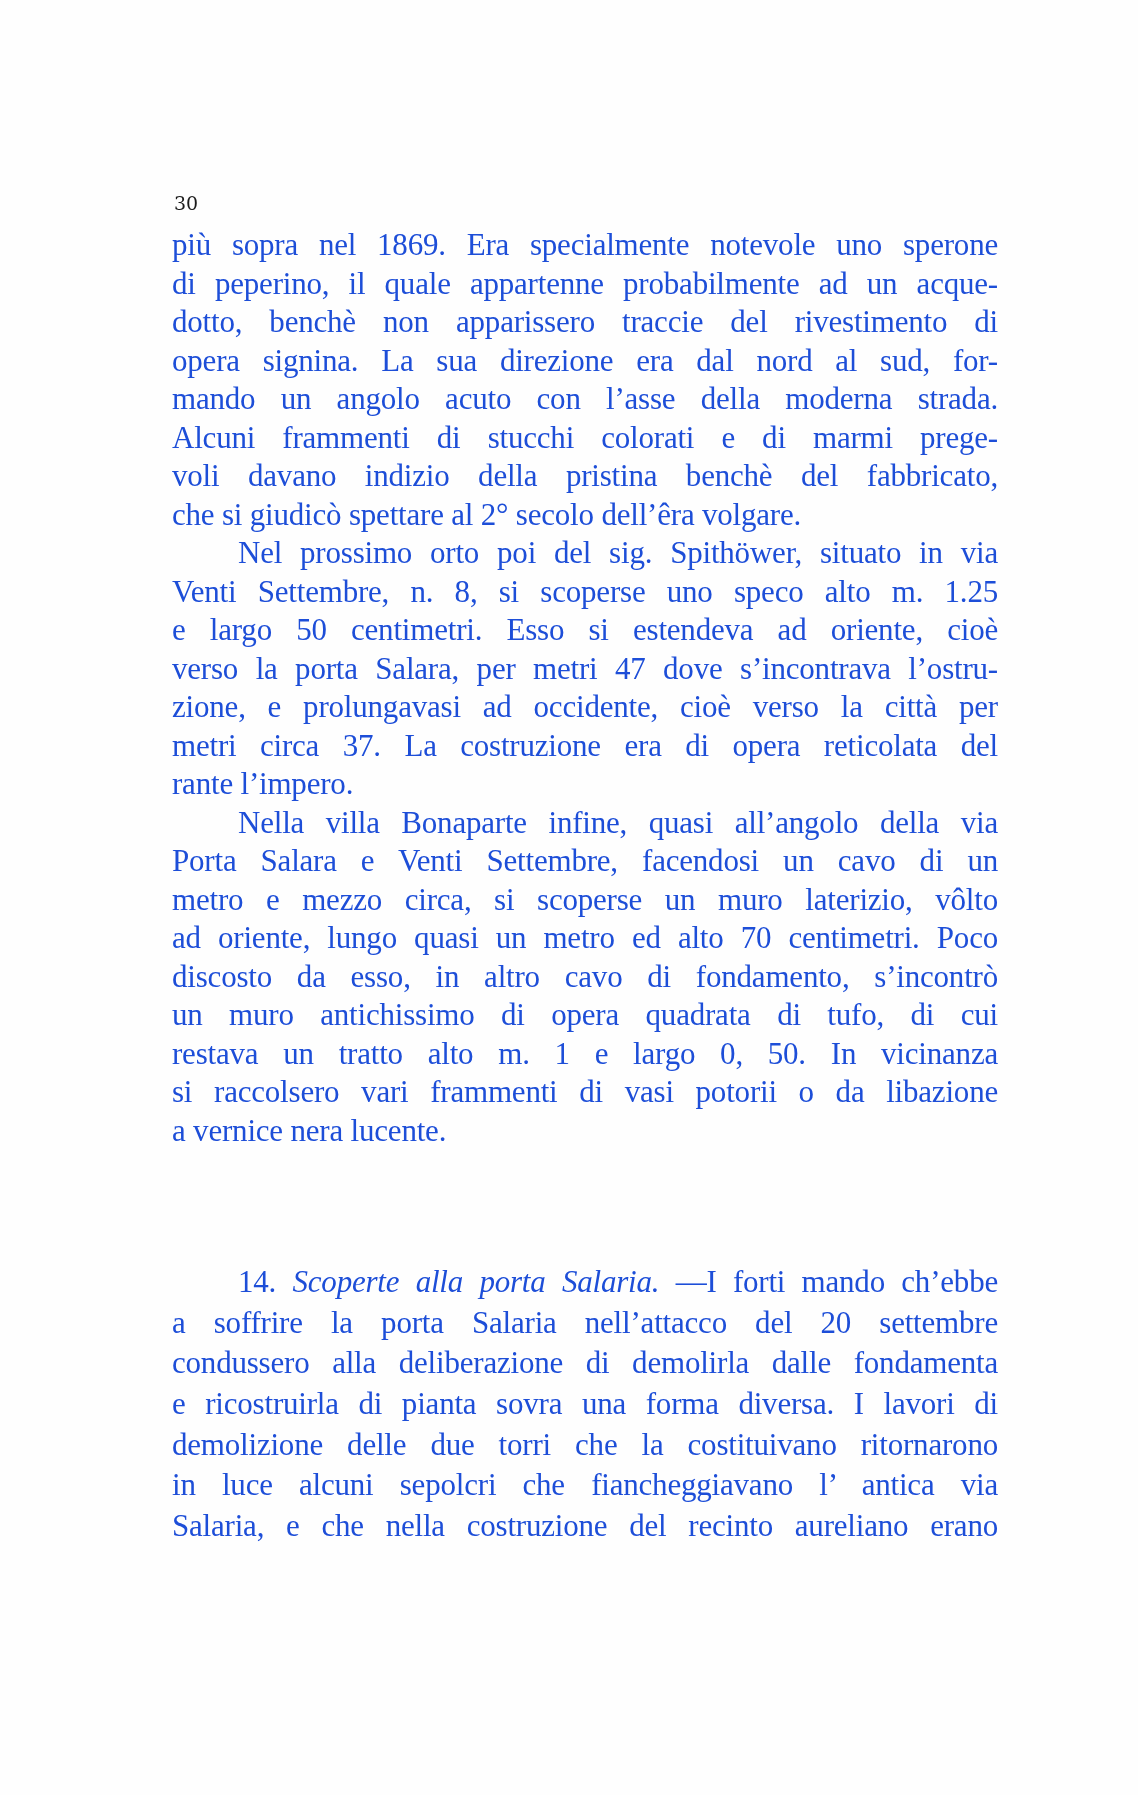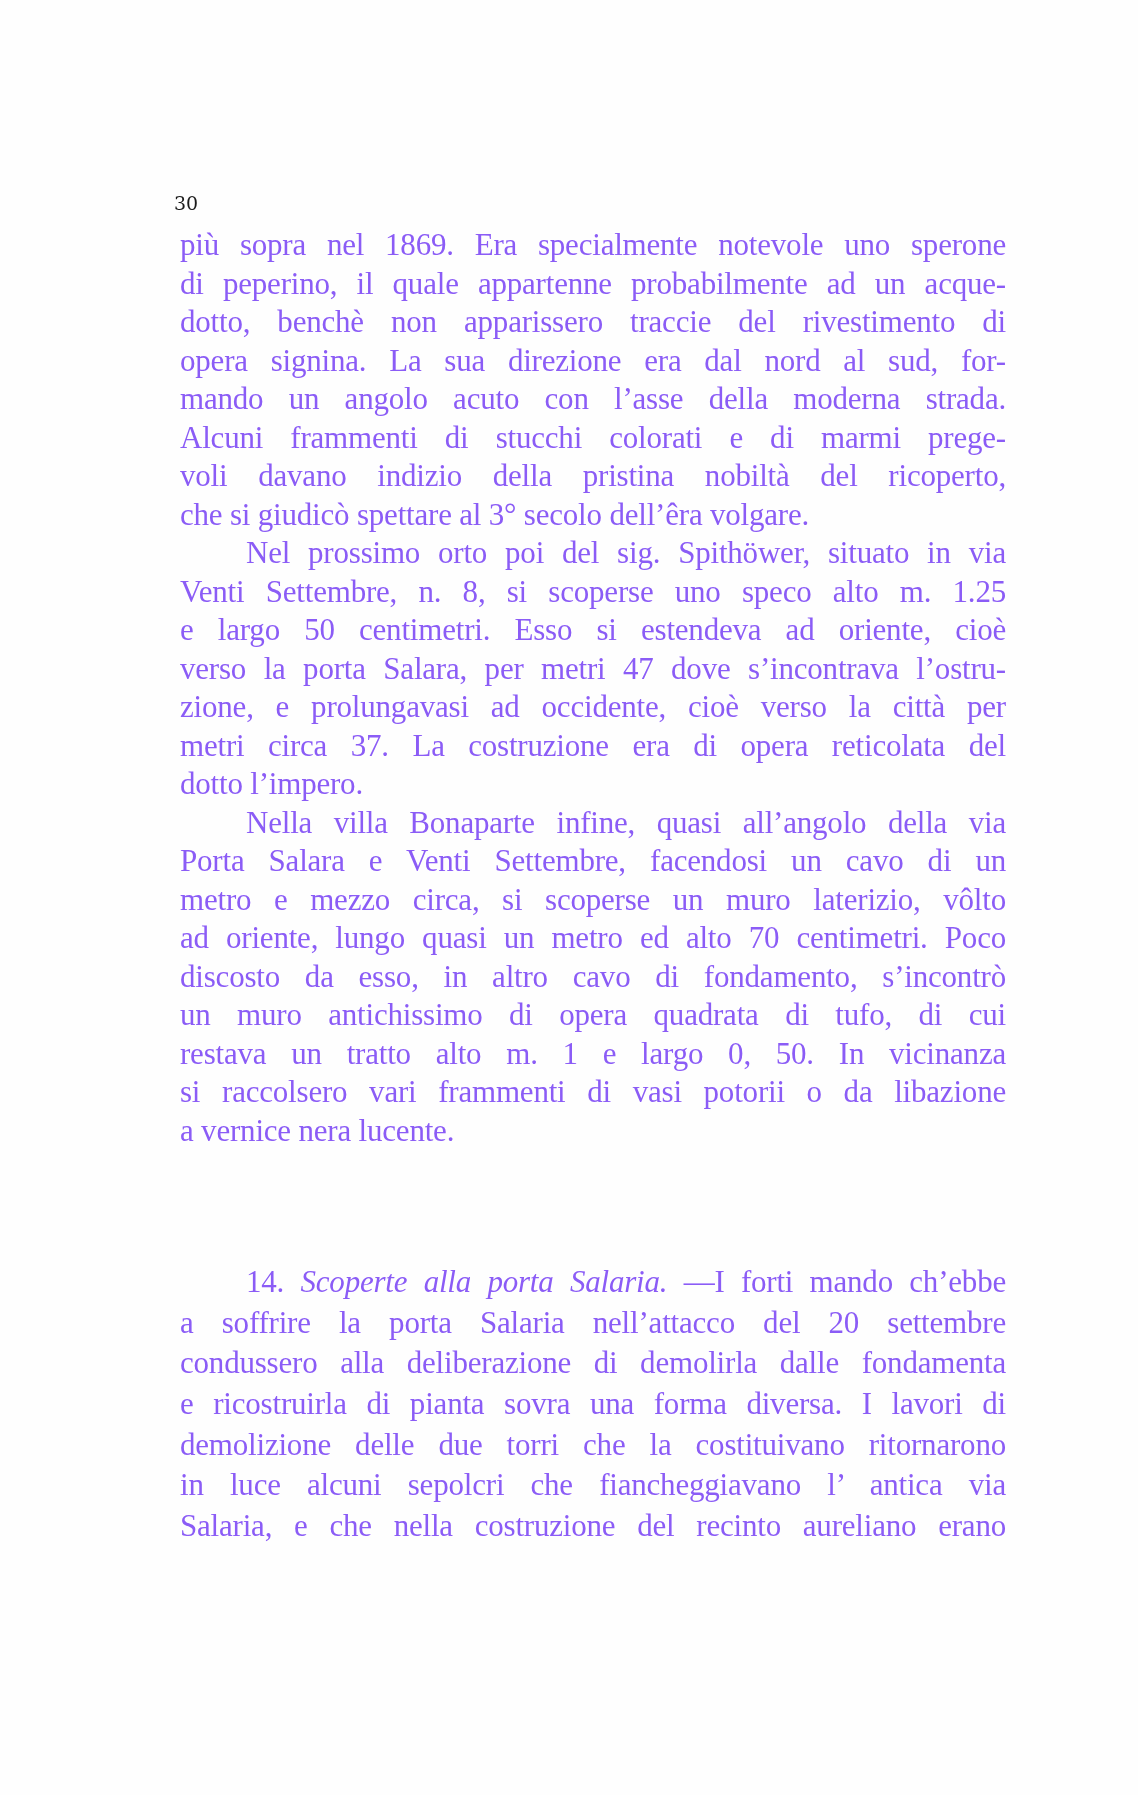--- a/index.html
+++ b/index.html
@@ -3,22 +3,22 @@
   <meta charset="utf-8">
   <style>
     html, body { margin: 0; padding: 0; background: #ffffff; }
     body { width: 1138px; height: 1795px; position: relative; overflow: hidden; }
     .page { position: absolute; left: 0; top: 0; width: 1138px; height: 1795px; background: #fefefe; }
     .page-number {
       position: absolute; left: 174px; top: 192px;
       font-family: "DejaVu Serif", serif; font-size: 19px; color: #1a1a1a;
     }
     .block {
-      position: absolute; left: 180px; width: 826px;
-      font-family: "Liberation Serif", serif; font-size: 31px; color: #8b5cf6;
+      position: absolute; left: 172px; width: 826px;
+      font-family: "Liberation Serif", serif; font-size: 31px; color: #1d4ed8;
     }
     .block1 { top: 226px; }
     .block2 { top: 1262px; }
     .line {
       display: block; white-space: nowrap; text-align: justify; text-align-last: justify;
       height: 38.5px; line-height: 38.5px; letter-spacing: -0.2px;
     }
     .block2 .line { height: 40.7px; line-height: 40.7px; }
     .line.last { text-align-last: left; }
     .line.indent { padding-left: 66px; }
@@ -30,29 +30,29 @@
 <div class="page">
   <div class="page-number">30</div>
 
   <div class="block block1" id="block1">
       <span class="line">più sopra nel 1869. Era specialmente notevole uno sperone</span>
       <span class="line">di peperino, il quale appartenne probabilmente ad un acque-</span>
       <span class="line">dotto, benchè non apparissero traccie del rivestimento di</span>
       <span class="line">opera signina. La sua direzione era dal nord al sud, for-</span>
       <span class="line">mando un angolo acuto con l’asse della moderna strada.</span>
       <span class="line">Alcuni frammenti di stucchi colorati e di marmi prege-</span>
-      <span class="line">voli davano indizio della pristina nobiltà del ricoperto,</span>
-      <span class="line last">che si giudicò spettare al 3° secolo dell’êra volgare.</span>
+      <span class="line">voli davano indizio della pristina benchè del fabbricato,</span>
+      <span class="line last">che si giudicò spettare al 2° secolo dell’êra volgare.</span>
       <span class="line indent">Nel prossimo orto poi del sig. Spithöwer, situato in via</span>
       <span class="line">Venti Settembre, n. 8, si scoperse uno speco alto m. 1.25</span>
       <span class="line">e largo 50 centimetri. Esso si estendeva ad oriente, cioè</span>
       <span class="line">verso la porta Salara, per metri 47 dove s’incontrava l’ostru-</span>
       <span class="line">zione, e prolungavasi ad occidente, cioè verso la città per</span>
       <span class="line">metri circa 37. La costruzione era di opera reticolata del</span>
-      <span class="line last">dotto l’impero.</span>
+      <span class="line last">rante l’impero.</span>
       <span class="line indent">Nella villa Bonaparte infine, quasi all’angolo della via</span>
       <span class="line">Porta Salara e Venti Settembre, facendosi un cavo di un</span>
       <span class="line">metro e mezzo circa, si scoperse un muro laterizio, vôlto</span>
       <span class="line">ad oriente, lungo quasi un metro ed alto 70 centimetri. Poco</span>
       <span class="line">discosto da esso, in altro cavo di fondamento, s’incontrò</span>
       <span class="line">un muro antichissimo di opera quadrata di tufo, di cui</span>
       <span class="line">restava un tratto alto m. 1 e largo 0, 50. In vicinanza</span>
       <span class="line">si raccolsero vari frammenti di vasi potorii o da libazione</span>
       <span class="line last">a vernice nera lucente.</span>
     </div>

